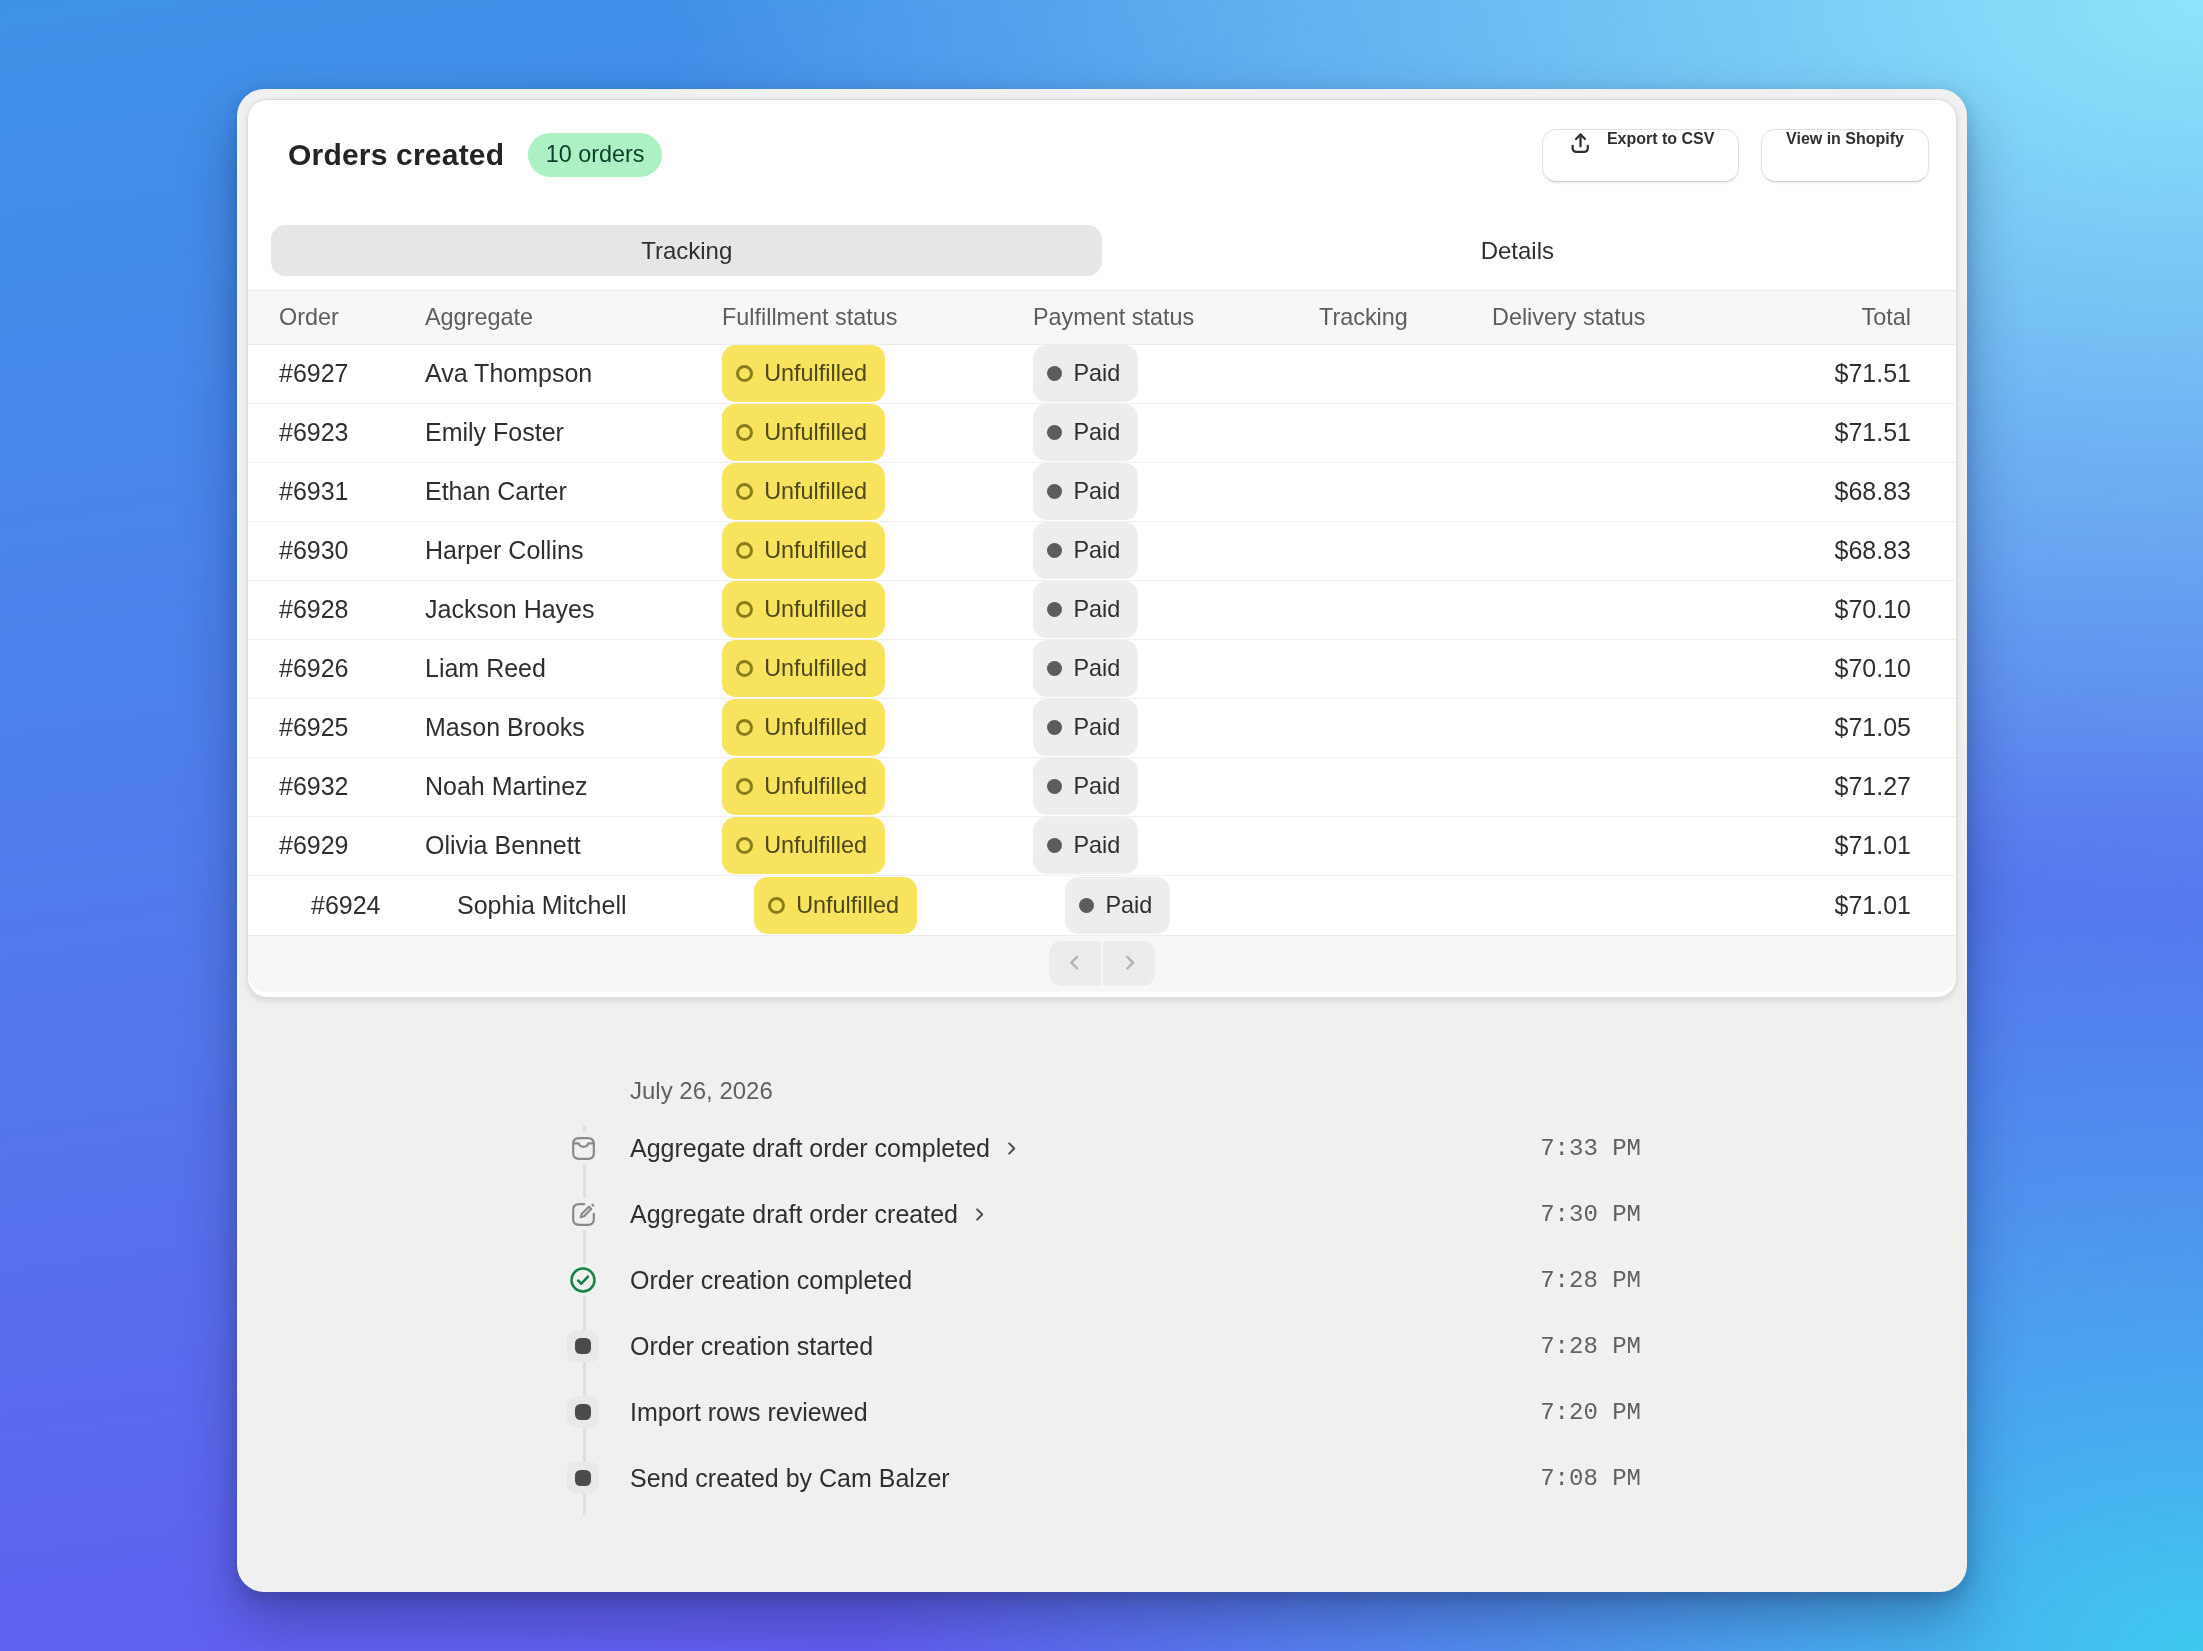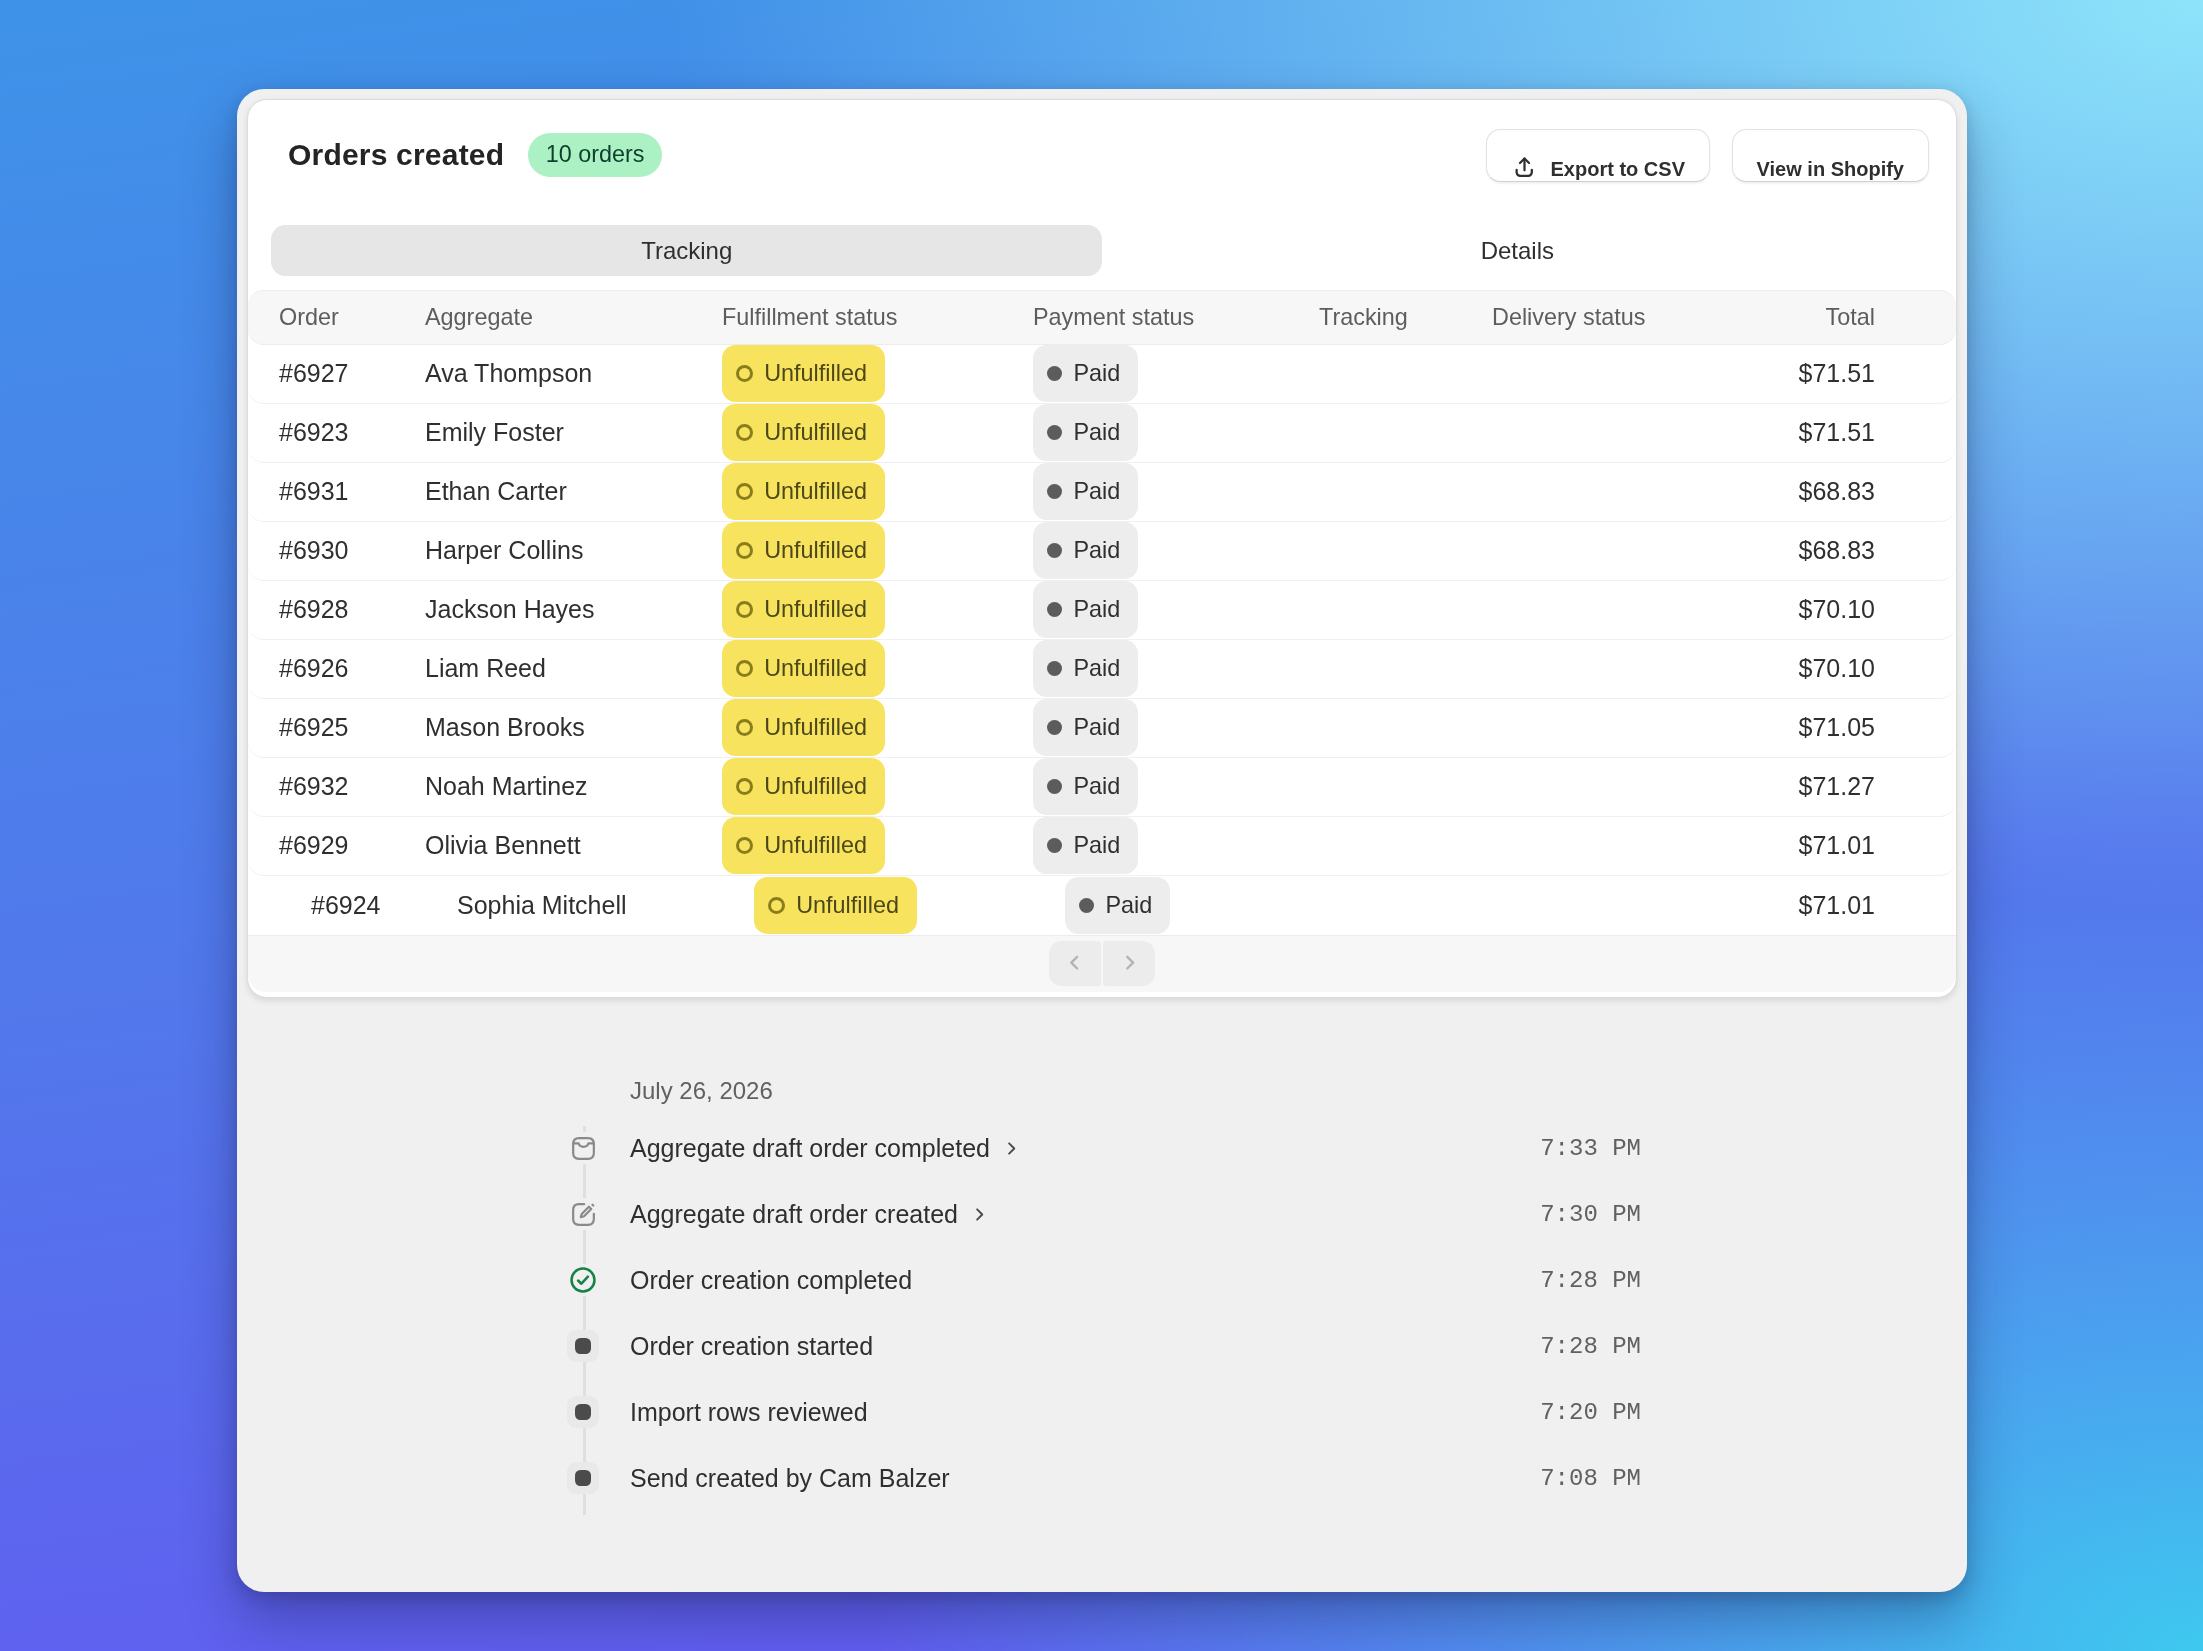--- a/index.html
+++ b/index.html
@@ -33,39 +33,39 @@
     display: flex; align-items: center; justify-content: space-between;
   }
   .title-group { display: flex; align-items: center; gap: 23.4px; }
   .page-title { font-size: 30px; font-weight: 700; letter-spacing: 0.2px; color: #242424; }
   .badge-green {
     background: var(--green-badge-bg, #acf1c3); color: var(--green-badge-text, #0d3f2d);
     font-size: 23.4px; line-height: 1; padding: 10px 18px; border-radius: 899px;
   }
   .header-actions { display: flex; gap: 21.6px; }
   .btn {
-    display: flex; align-items: flex-end; gap: 12.6px; height: 53px; padding: 0 24px;
+    display: flex; align-items: flex-start; gap: 12.6px; height: 53px; padding: 0 24px;
     background: #fff; border: 1.8px solid #e2e2e2; border-bottom-color: #cfcfcf;
-    border-radius: 14.4px; font-size: 20px; font-weight: 600; color: #302f2f;
+    border-radius: 14.4px; font-size: 16px; font-weight: 600; color: #302f2f;
     box-shadow: 0 1.8px 1.8px rgba(0,0,0,.05); cursor: pointer;
     font-family: inherit;
   }
   .btn svg { display: block; }
   
   .tabs { display: flex; margin: 15.3px 23.4px 13.5px; }
   .tab {
     flex: 1; height: 51px; display: flex; align-items: center; justify-content: center;
     font-size: 24px; font-weight: 500; color: #302f2f; border-radius: 14.4px; cursor: pointer;
   }
   .tab.active { background: #e6e6e6; }
   
   .t-row {
     display: grid;
     grid-template-columns: 146px 297px 311px 286px 173px 1fr 135px;
-    padding: 0 81px 0 31px; align-items: center; border-radius: 16px;
+    padding: 0 45px 0 31px; align-items: center;
   }
   .t-head {
     height: 55px; background: #f7f7f7;
     border-top: 1.8px solid #ececec; border-bottom: 1.8px solid #ececec;
     font-size: 23.4px; font-weight: 500; color: #5d5d5d;
   }
   .t-head .total, .t-body-row .total { text-align: right; }
   .t-body-row { height: 59px; border-bottom: 1.8px solid #f0f0f0; font-size: 25px; color: #302f2f; }
   .t-body-row:last-child { border-bottom: none; margin-left: 32px; }
   .badge {

